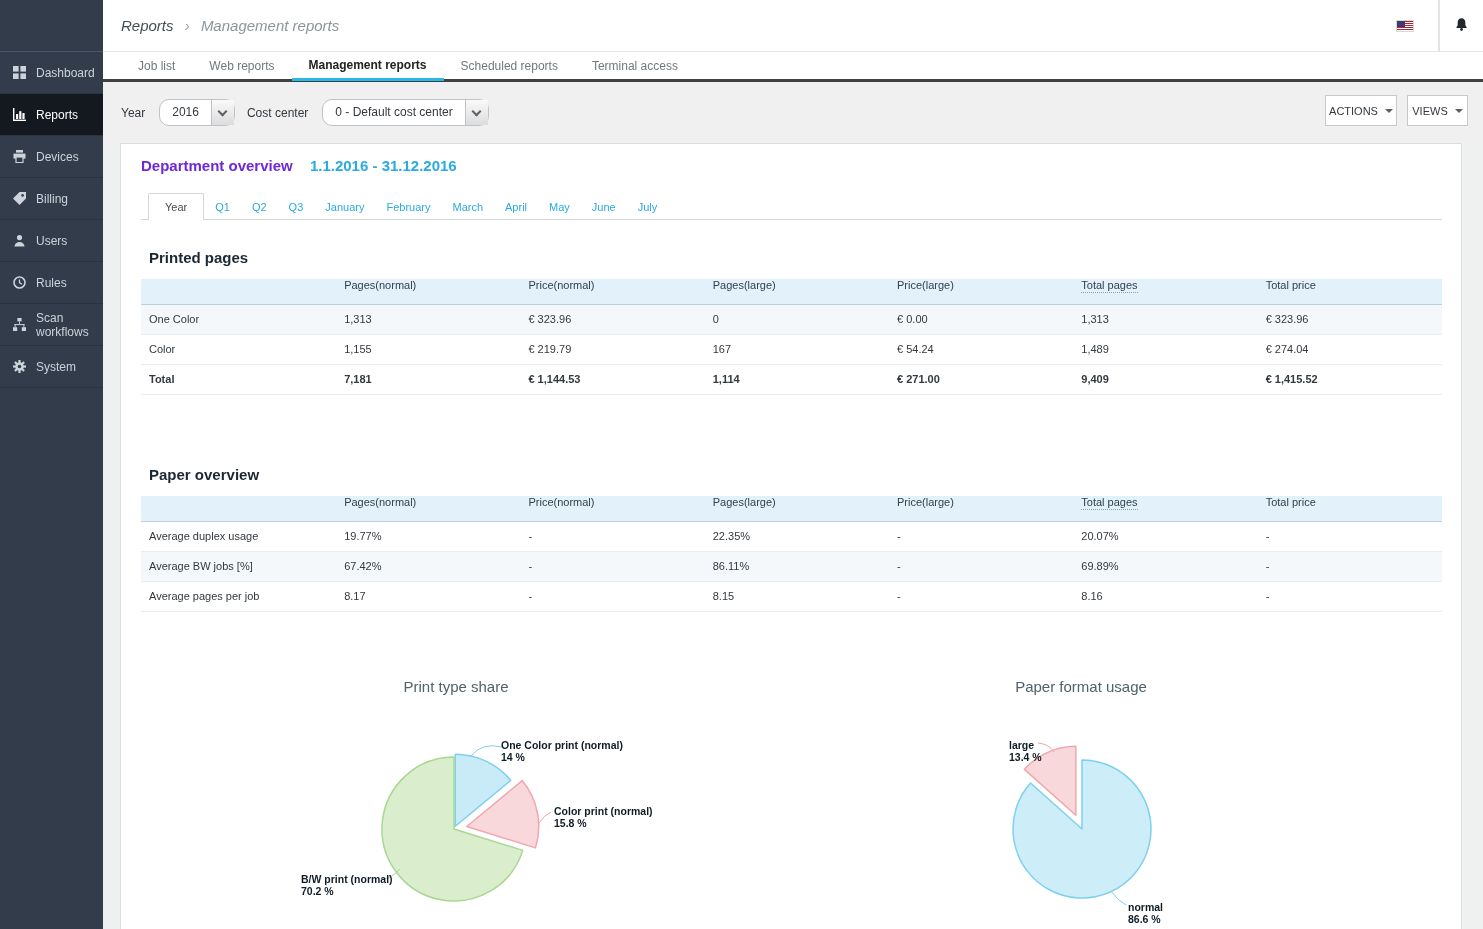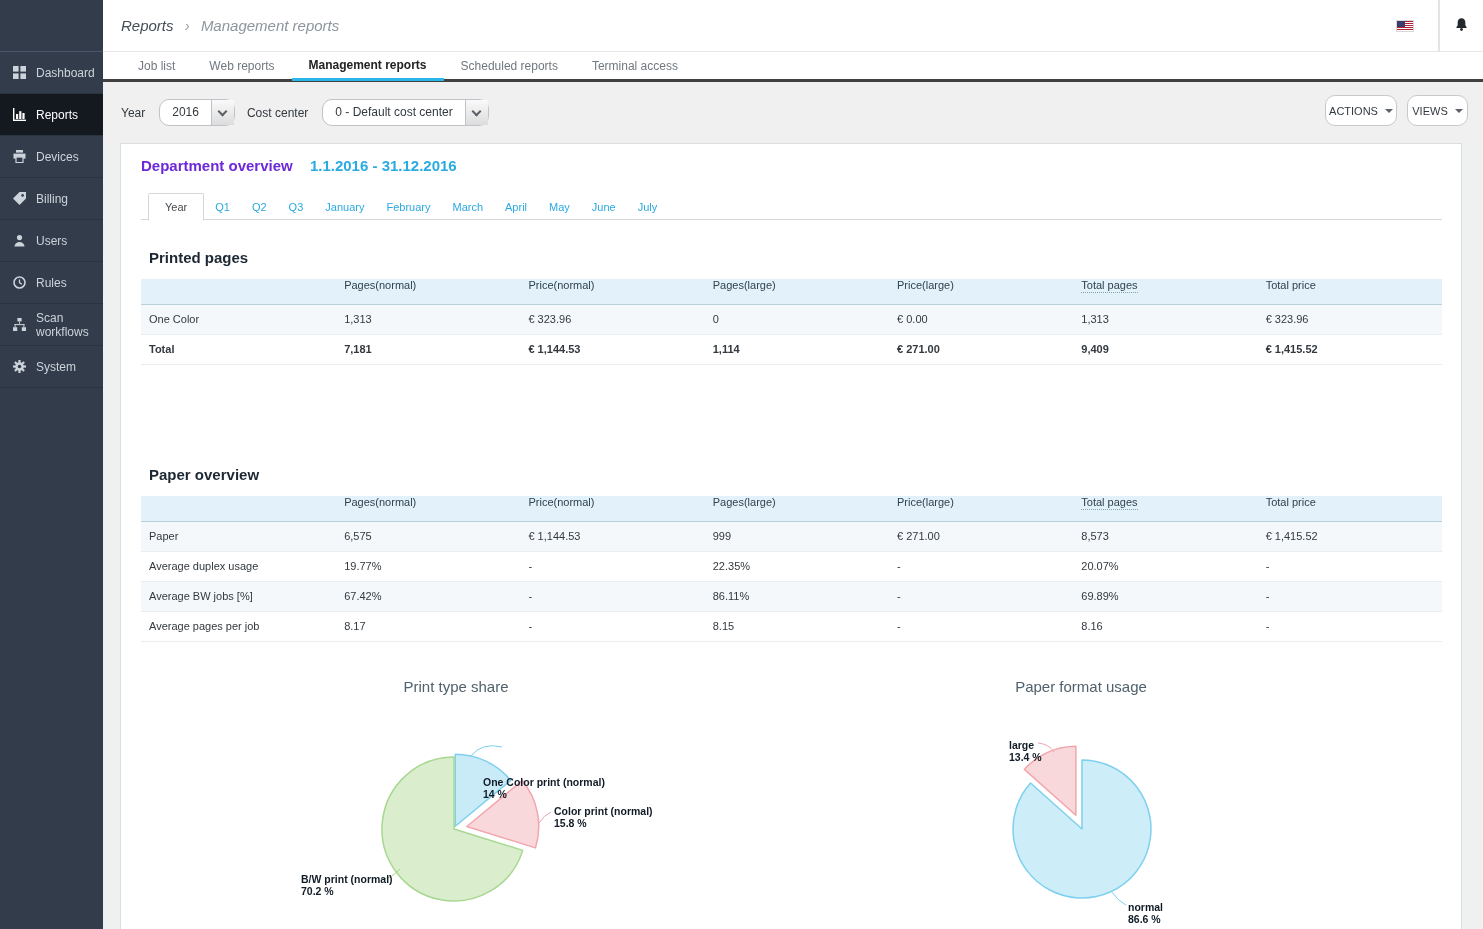--- a/index.html
+++ b/index.html
@@ -45,21 +45,21 @@
   .filters { position:absolute; left:18px; top:16px; display:flex; align-items:center; }
   .f-label { font-size:12px; color:#33393f; margin-right:14px; }
   .select { display:flex; height:27px; border:1px solid #bfc3c7; border-radius:10px; background:#fff;
             cursor:pointer; margin-right:12px; }
   .select-value { padding:0 12px; font-size:12px; color:#33393f; line-height:25px; }
   .select-btn { width:23px; background:linear-gradient(#fafafa,#dcdcdc); border-left:1px solid #bfc3c7;
                 display:flex; align-items:center; justify-content:center; }
   .chev { width:7px; height:7px; border-right:2px solid #5b6166; border-bottom:2px solid #5b6166;
           transform:rotate(45deg); margin-top:-3px; }
   .btn { position:absolute; top:12px; height:31px; background:#fff; border:1px solid #c9c9c9;
-         border-radius:10px; font-size:11px; color:#33393f; display:flex; align-items:center;
+         border-radius:0; font-size:11px; color:#33393f; display:flex; align-items:center;
          justify-content:center; gap:7px; cursor:pointer; font-family:inherit; }
   .btn .caret { width:0; height:0; border-left:4px solid transparent; border-right:4px solid transparent;
                 border-top:4px solid #5b6166; }
   .btn-actions { right:86px; width:72px; }
   .btn-views { right:15px; width:61px; }
 
   
   .panel { position:absolute; left:120px; top:143px; width:1342px; height:786px; background:#fff;
            border:1px solid #ddd; border-bottom:none; }
   .doc-title-row { position:absolute; left:20px; top:13px; font-size:15px; font-weight:bold; }
@@ -280,20 +280,29 @@
         <tbody>
           <tr class="tint">
             <td>One Color</td>
             <td>1,313</td>
             <td>€ 323.96</td>
             <td>0</td>
             <td>€ 0.00</td>
             <td>1,313</td>
             <td>€ 323.96</td>
           </tr>
+          <tr class="">
+            <td>Color</td>
+            <td>1,155</td>
+            <td>€ 219.79</td>
+            <td>167</td>
+            <td>€ 54.24</td>
+            <td>1,489</td>
+            <td>€ 274.04</td>
+          </tr>
           <tr class=" boldrow">
             <td>Total</td>
             <td>7,181</td>
             <td>€ 1,144.53</td>
             <td>1,114</td>
             <td>€ 271.00</td>
             <td>9,409</td>
             <td>€ 1,415.52</td>
           </tr>
         </tbody>
@@ -317,29 +326,20 @@
             <th></th>
             <th>Pages(normal)</th>
             <th>Price(normal)</th>
             <th>Pages(large)</th>
             <th>Price(large)</th>
             <th><span class="dotted">Total pages</span></th>
             <th>Total price</th>
           </tr>
         </thead>
         <tbody>
-          <tr class="tint">
-            <td>Paper</td>
-            <td>6,575</td>
-            <td>€ 1,144.53</td>
-            <td>999</td>
-            <td>€ 271.00</td>
-            <td>8,573</td>
-            <td>€ 1,415.52</td>
-          </tr>
           <tr class="">
             <td>Average duplex usage</td>
             <td>19.77%</td>
             <td>-</td>
             <td>22.35%</td>
             <td>-</td>
             <td>20.07%</td>
             <td>-</td>
           </tr>
           <tr class="tint">
@@ -372,21 +372,21 @@
         <path d="M381,75 Q361,70 350,84" fill="none" stroke="#7ed0ee" stroke-width="1"></path>
         <path d="M 345.7541767267633 154.4838569153388 L 401.23113020662015 108.58932965343314 A 72 72 0 0 1 414.5044239485216 175.87085078888532 Z" fill="#f9d8dc" stroke="#f1a6ae" stroke-width="1.5" stroke-linejoin="round"></path>
         <path d="M430,140 Q423,143 418,151" fill="none" stroke="#f1a6ae" stroke-width="1"></path>
         <path d="M 333 157 L 401.7502472217583 178.3869938735465 A 72 72 0 1 1 333 85 Z" fill="#daeecd" stroke="#a8d791" stroke-width="1.5" stroke-linejoin="round"></path>
         <path d="M262,207 Q271,206 279,197" fill="none" stroke="#a8d791" stroke-width="1"></path>
         <path d="M 961 157 L 961 88 A 69 69 0 1 1 909.5300609657314 111.04518114703666 Z" fill="#cdeef9" stroke="#7ed0ee" stroke-width="1.5" stroke-linejoin="round"></path>
         <path d="M1005,233 Q997,229 990,219" fill="none" stroke="#7ed0ee" stroke-width="1"></path>
         <path d="M 954.8702638789548 143.30962618894745 L 903.4003248446862 97.3548073359841 A 69 69 0 0 1 954.8702638789548 74.30962618894745 Z" fill="#f9d8dc" stroke="#f1a6ae" stroke-width="1.5" stroke-linejoin="round"></path>
         <path d="M917,71 Q928,72 933,80" fill="none" stroke="#f1a6ae" stroke-width="1"></path>
       </svg>
-  <div class="pie-label" style="left: 362px; top: 67px; margin-top: 37px;">
+  <div class="pie-label" style="left: 380px; top: 67px;">
         <div>One Color print (normal)</div>
         <div>14 %</div>
       </div>
       <div class="pie-label" style="left: 433px; top: 133px;">
         <div>Color print (normal)</div>
         <div>15.8 %</div>
       </div>
       <div class="pie-label" style="left: 180px; top: 201px;">
         <div>B/W print (normal)</div>
         <div>70.2 %</div>

